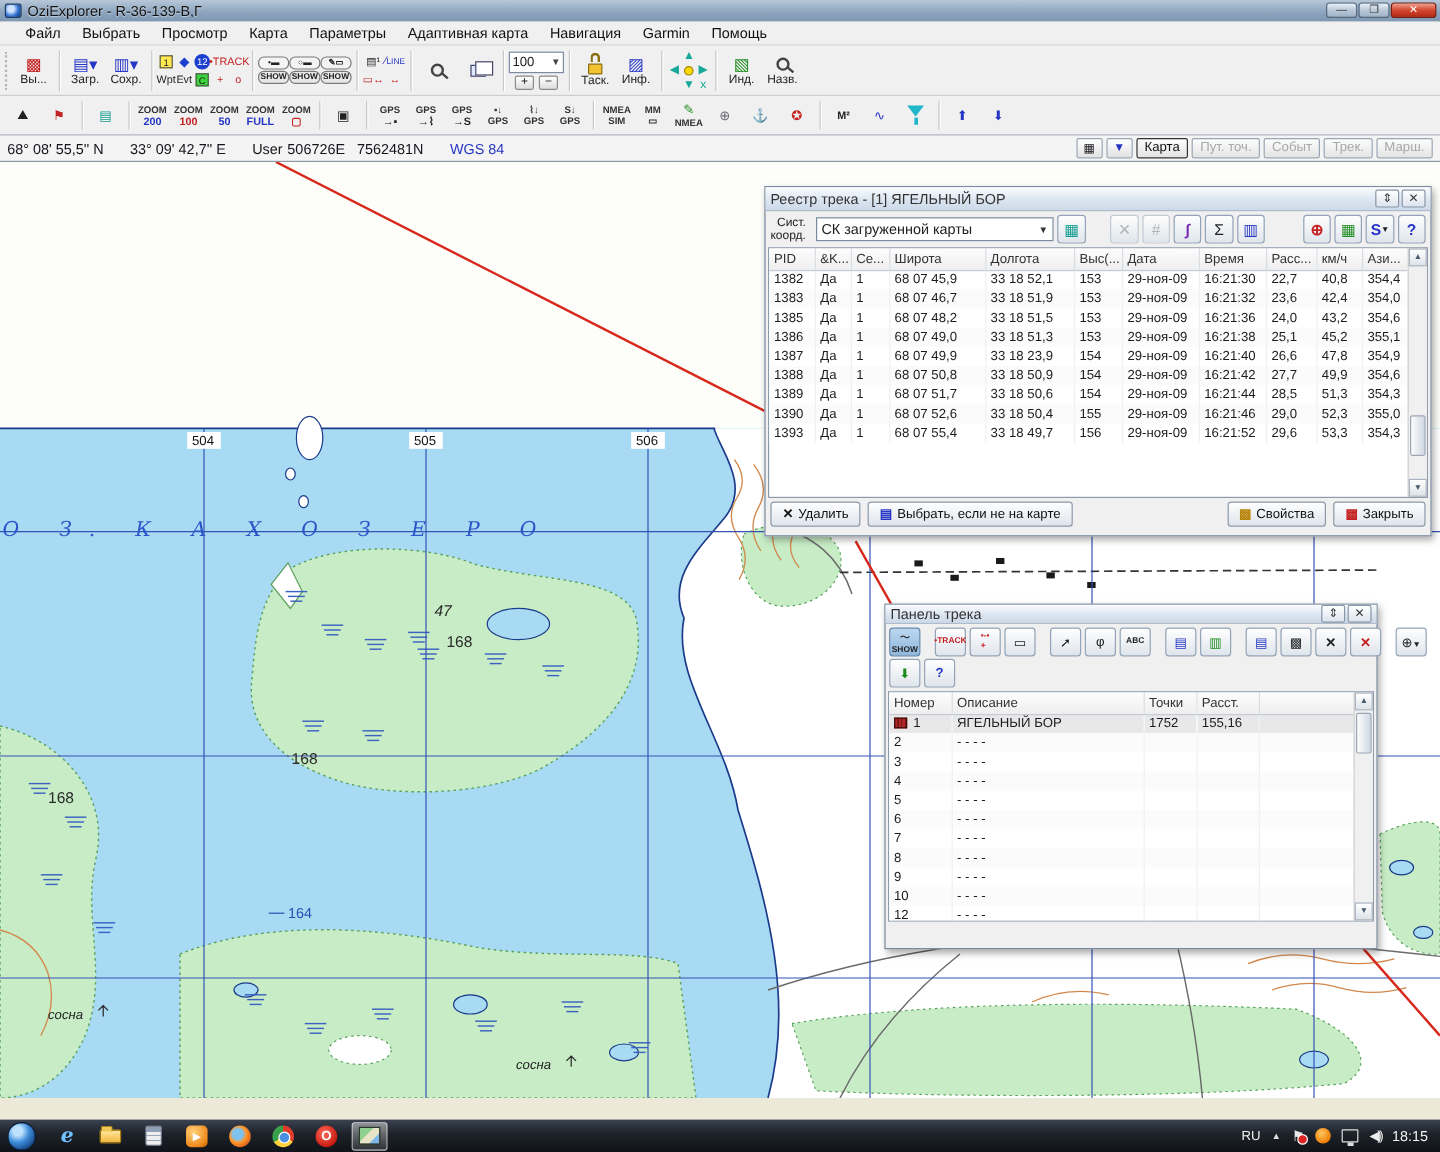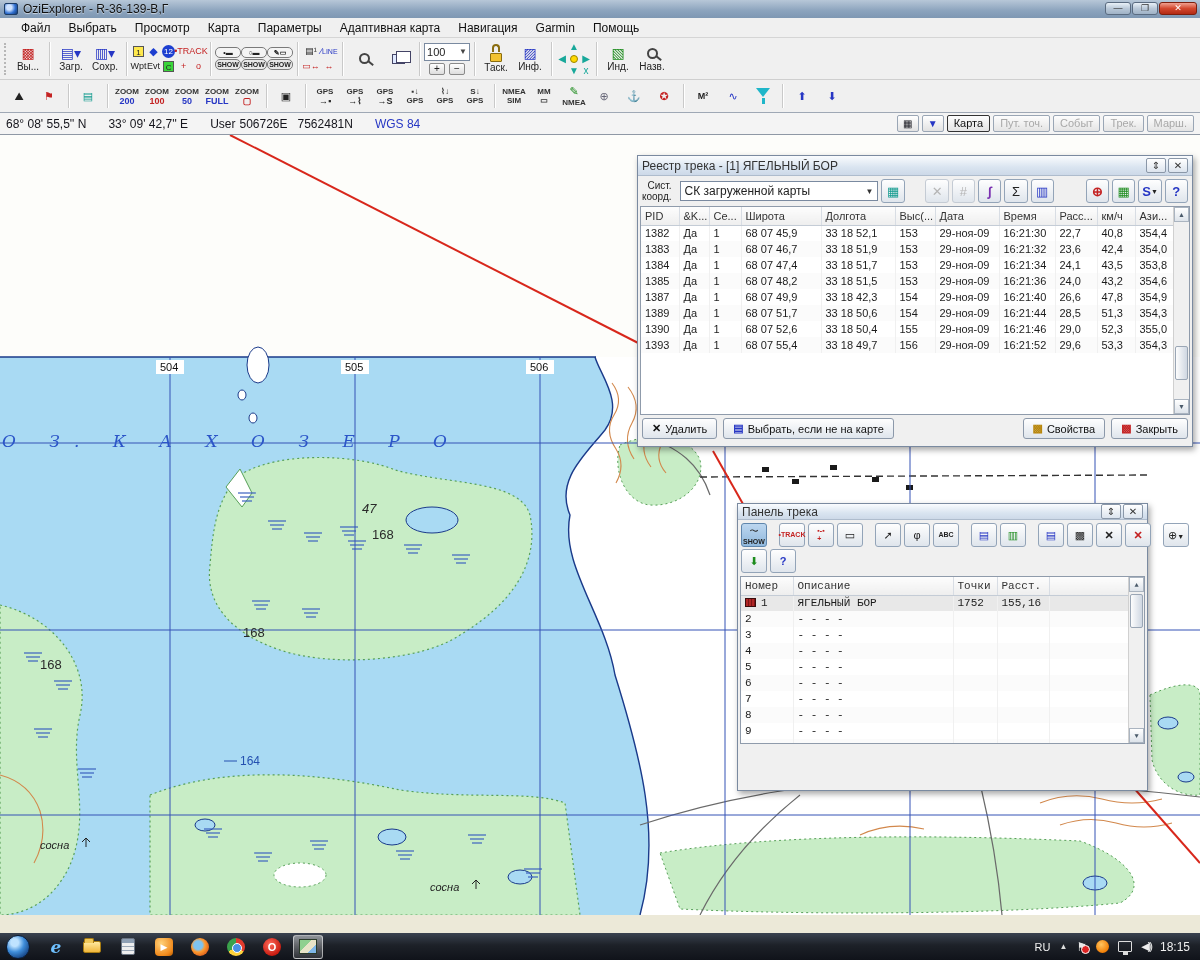--- a/index.html
+++ b/index.html
@@ -641,57 +641,70 @@
                   <td>68 07 46,7</td>
                   <td>33 18 51,9</td>
                   <td>153</td>
                   <td>29-ноя-09</td>
                   <td>16:21:32</td>
                   <td>23,6</td>
                   <td>42,4</td>
                   <td>354,0</td>
                 </tr>
                 <tr>
-                  <td>1384</td>
-                  <td>Да</td>
-                  <td>1</td>
-                  <td>68 07 47,4</td>
-                  <td>33 18 51,7</td>
-                  <td>153</td>
-                  <td>29-ноя-09</td>
-                  <td>16:21:34</td>
-                  <td>24,1</td>
-                  <td>43,5</td>
-                  <td>353,8</td>
-                </tr>
-                <tr>
                   <td>1385</td>
                   <td>Да</td>
                   <td>1</td>
                   <td>68 07 48,2</td>
                   <td>33 18 51,5</td>
                   <td>153</td>
                   <td>29-ноя-09</td>
                   <td>16:21:36</td>
                   <td>24,0</td>
                   <td>43,2</td>
                   <td>354,6</td>
                 </tr>
                 <tr>
+                  <td>1386</td>
+                  <td>Да</td>
+                  <td>1</td>
+                  <td>68 07 49,0</td>
+                  <td>33 18 51,3</td>
+                  <td>153</td>
+                  <td>29-ноя-09</td>
+                  <td>16:21:38</td>
+                  <td>25,1</td>
+                  <td>45,2</td>
+                  <td>355,1</td>
+                </tr>
+                <tr>
                   <td>1387</td>
                   <td>Да</td>
                   <td>1</td>
                   <td>68 07 49,9</td>
-                  <td>33 18 42,3</td>
+                  <td>33 18 23,9</td>
                   <td>154</td>
                   <td>29-ноя-09</td>
                   <td>16:21:40</td>
                   <td>26,6</td>
                   <td>47,8</td>
                   <td>354,9</td>
+                </tr>
+                <tr>
+                  <td>1388</td>
+                  <td>Да</td>
+                  <td>1</td>
+                  <td>68 07 50,8</td>
+                  <td>33 18 50,9</td>
+                  <td>154</td>
+                  <td>29-ноя-09</td>
+                  <td>16:21:42</td>
+                  <td>27,7</td>
+                  <td>49,9</td>
+                  <td>354,6</td>
                 </tr>
                 <tr>
                   <td>1389</td>
                   <td>Да</td>
                   <td>1</td>
                   <td>68 07 51,7</td>
                   <td>33 18 50,6</td>
                   <td>154</td>
                   <td>29-ноя-09</td>
                   <td>16:21:44</td>
@@ -818,21 +831,21 @@
 
       </div>
       <div class="dlg-toolbar" style="padding:1px 3px 3px">
         <span class="pbtn">
             <span class="green">⬇</span>
           </span>
         <span class="pbtn">
             <span class="blue" style="font-weight:bold">?</span>
           </span>
       </div>
-      <div class="tblwrap" style="height:168px;font-family:Liberation Mono, monospace;">
+      <div class="tblwrap" style="height:192px;">
         <div style="flex:1; overflow:hidden;">
           <table class="grid" style="width:389px">
             <colgroup>
               <col style="width:52px">
                 <col style="width:160px">
                 <col style="width:44px">
                 <col style="width:52px">
                 <col style="width:81px">
             </colgroup>
             <thead>

